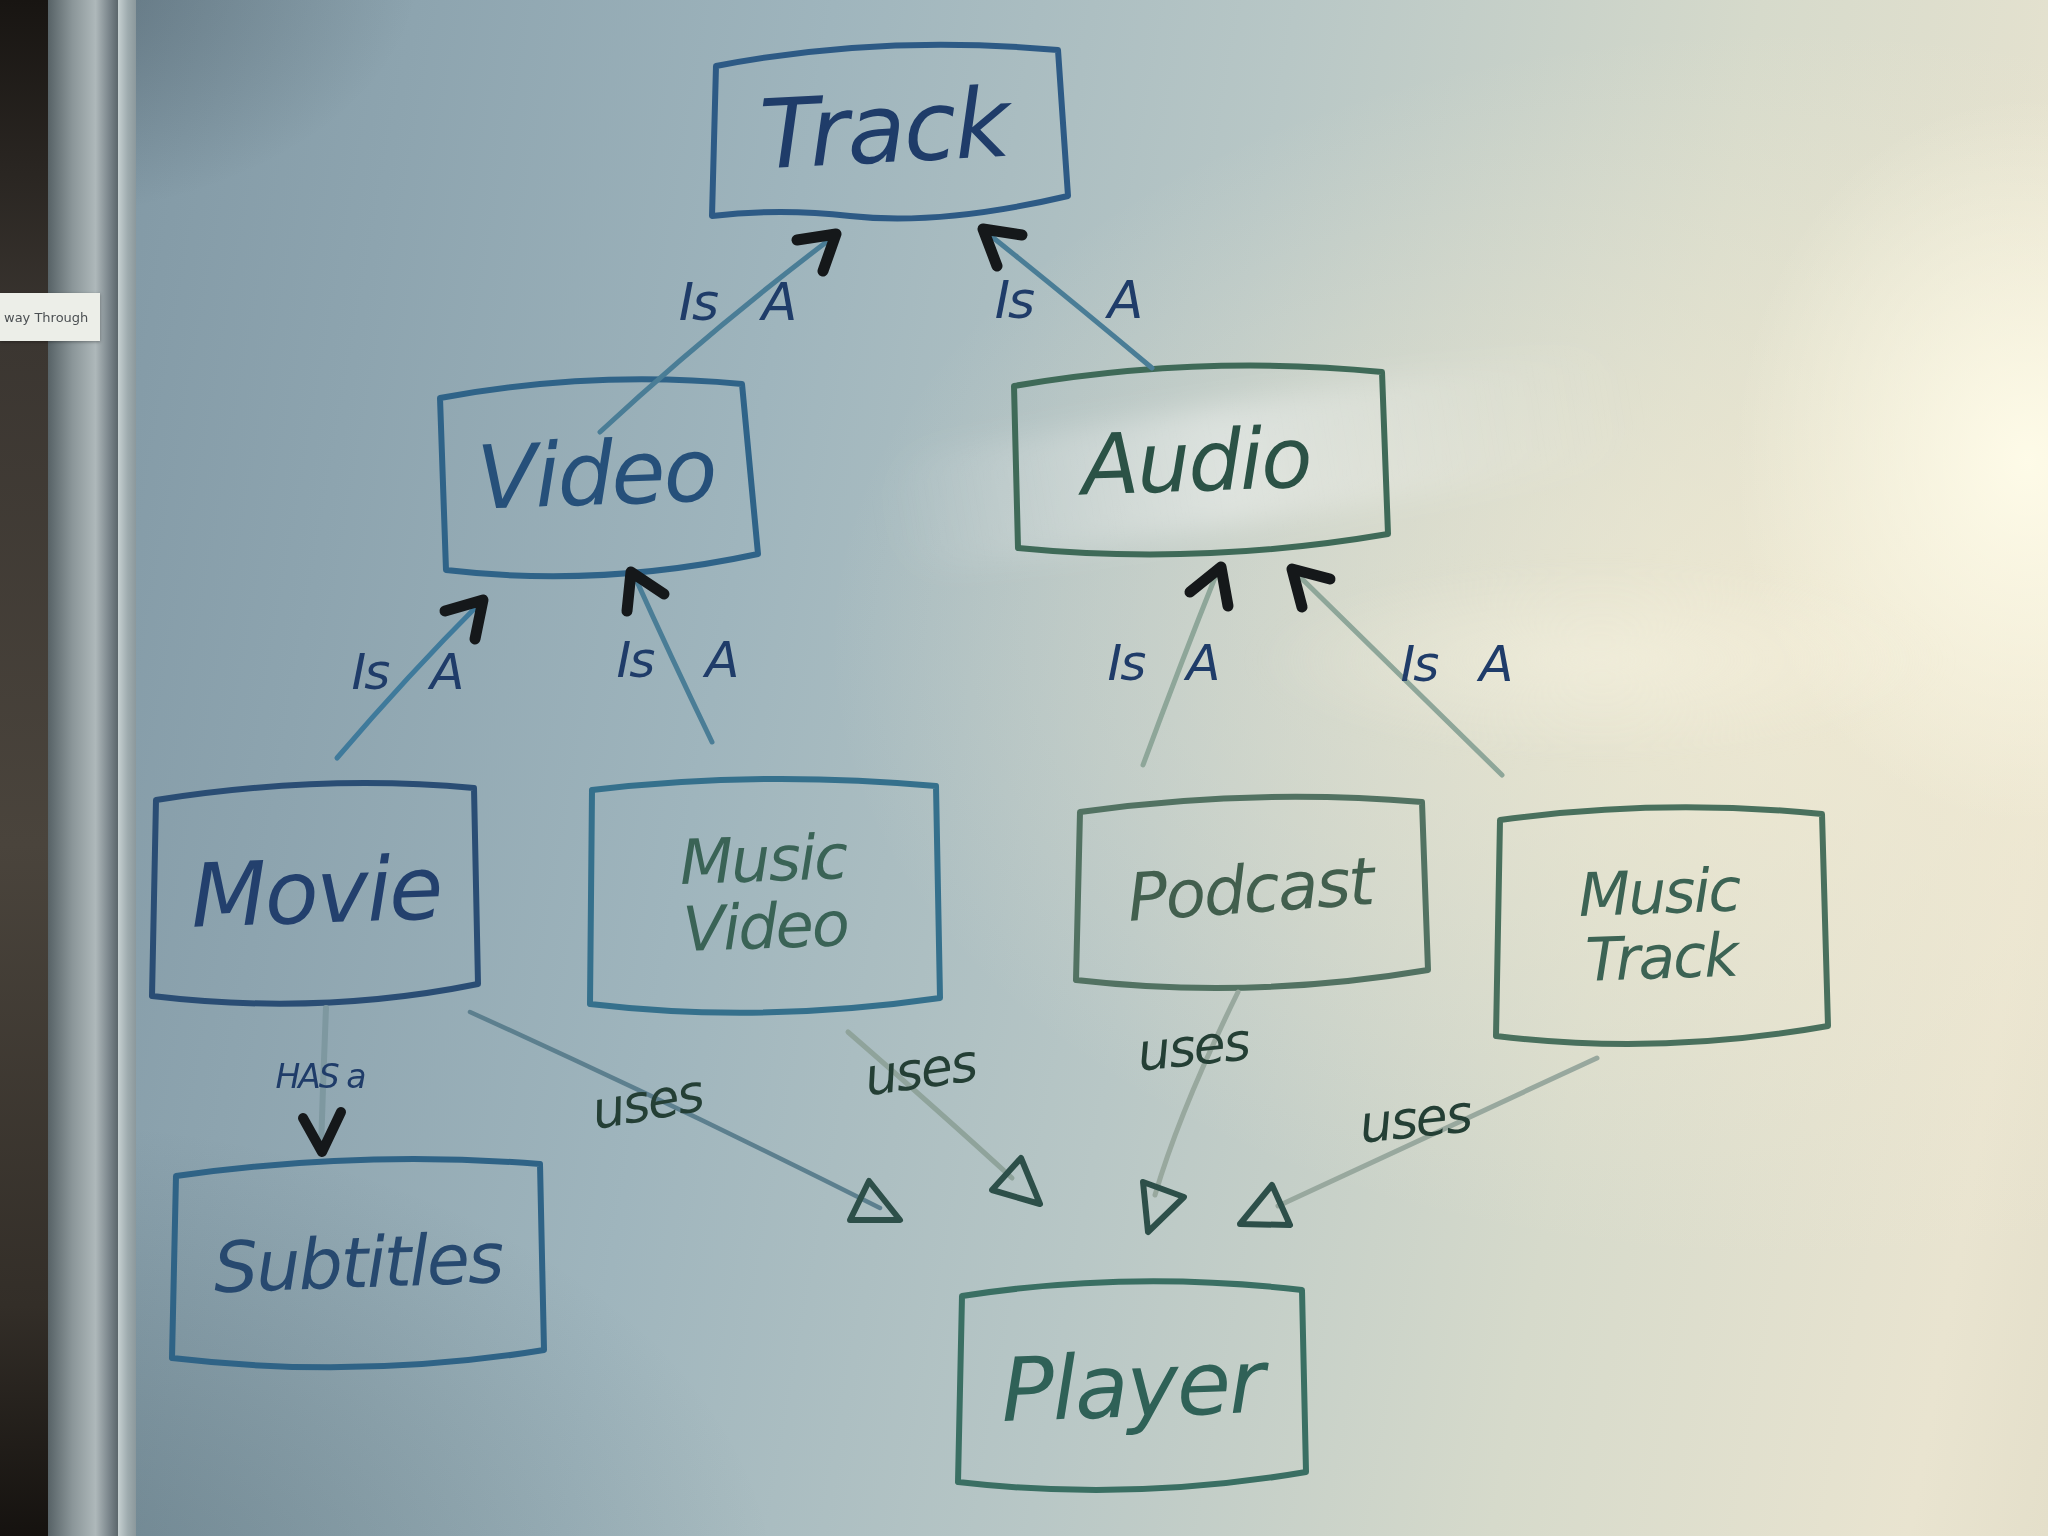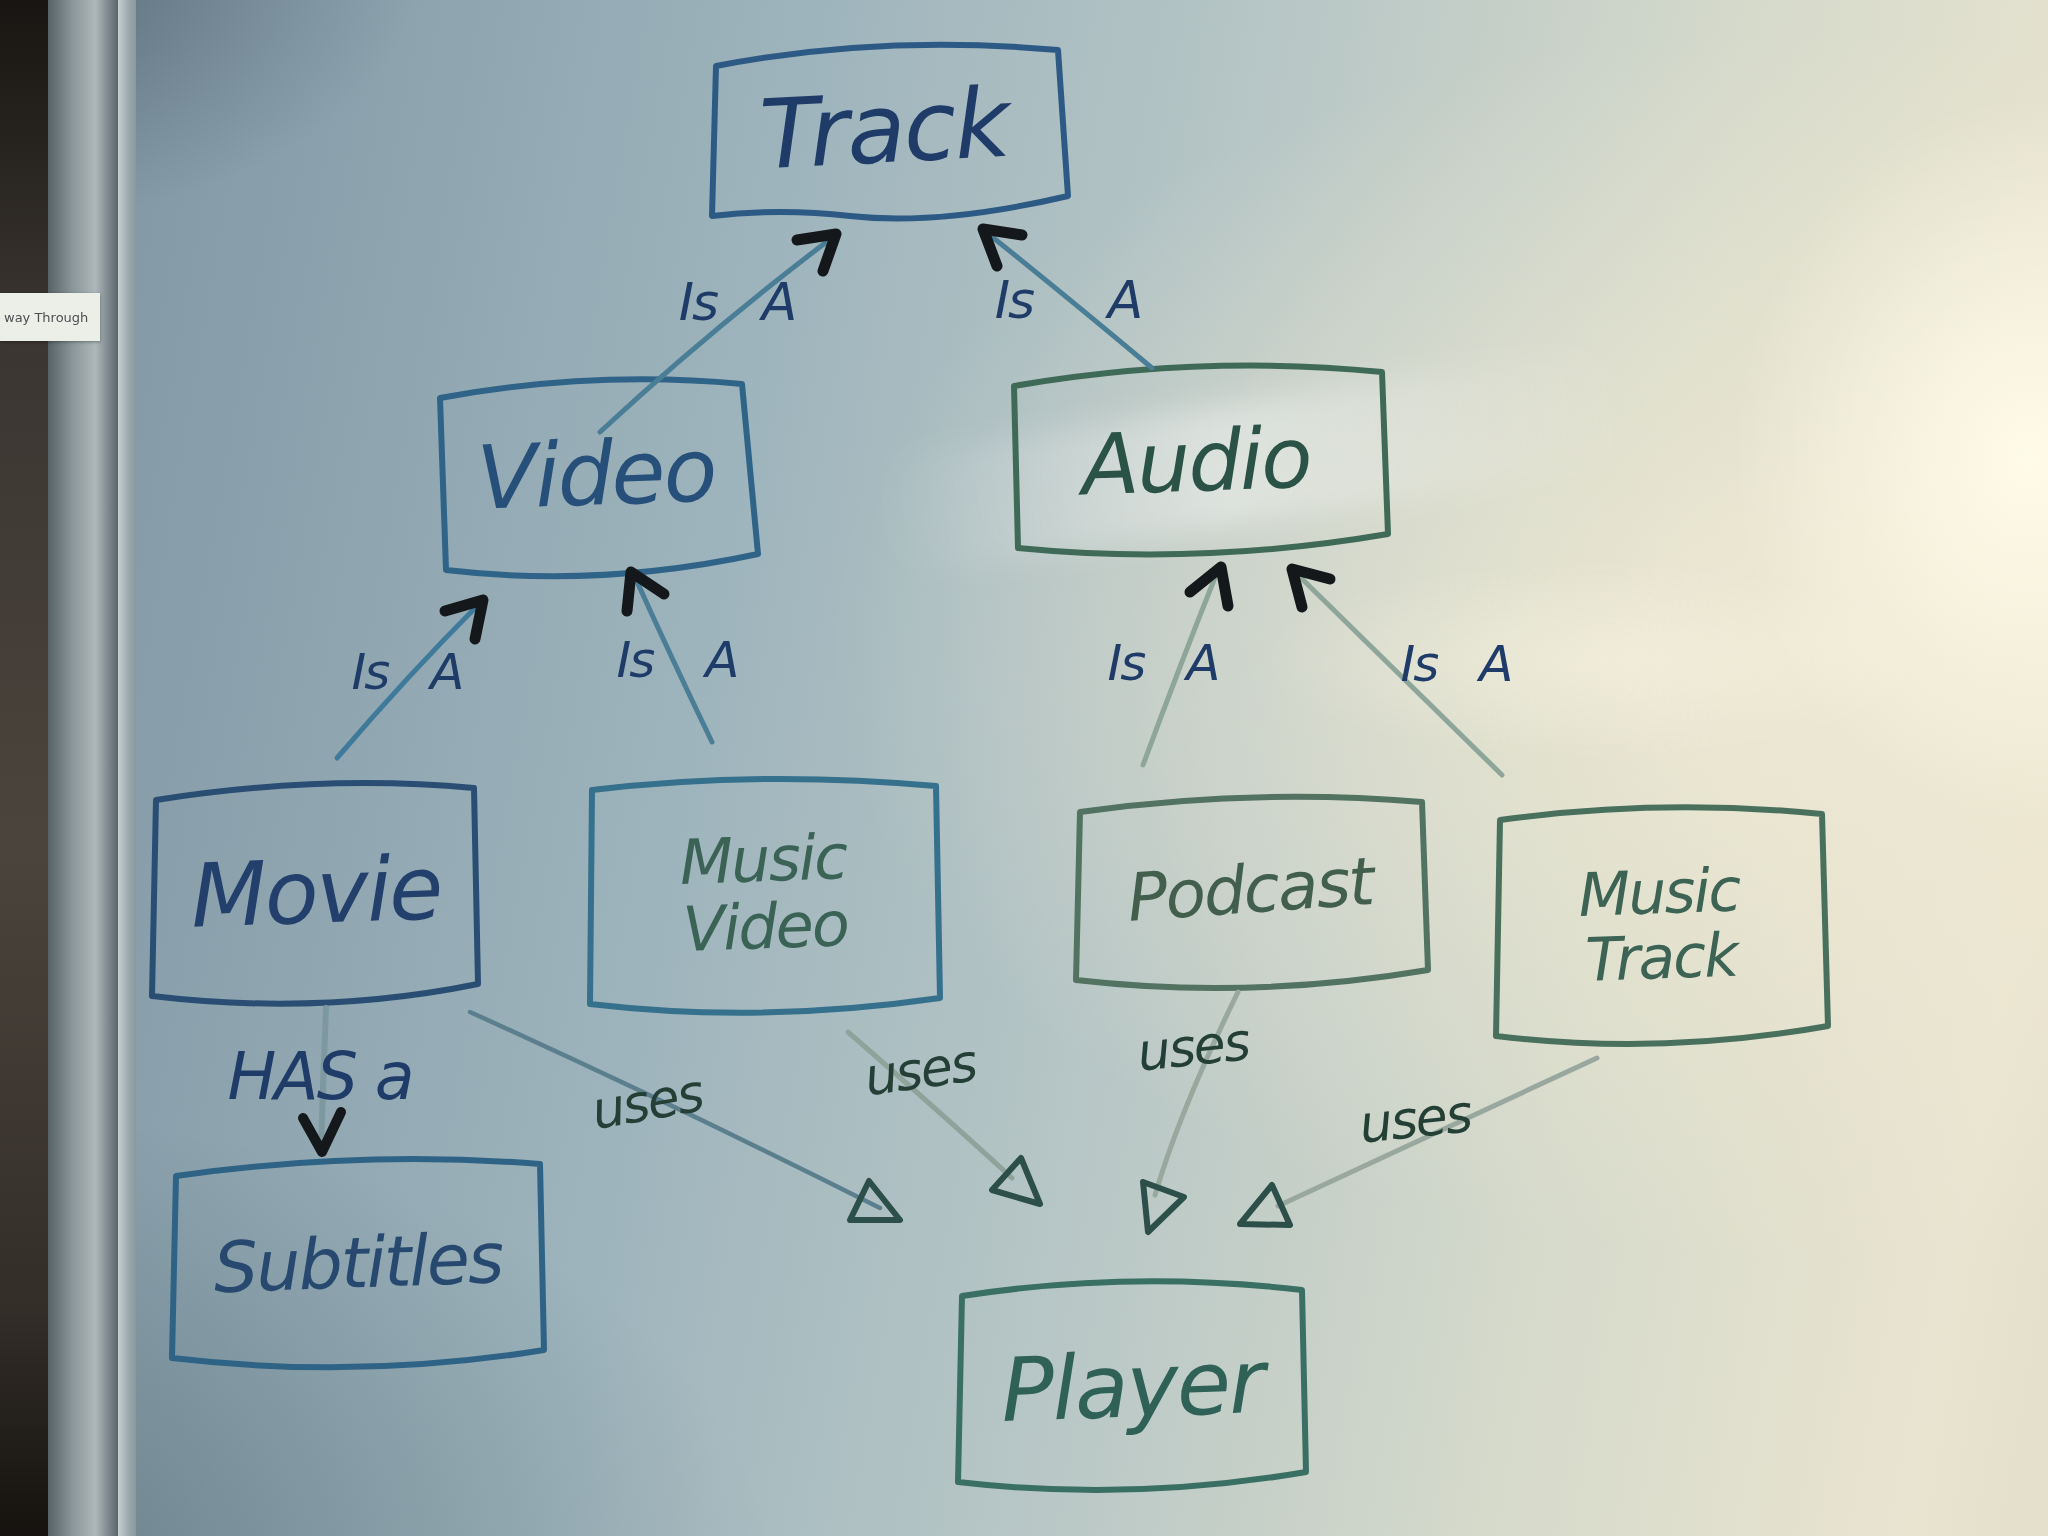--- a/index.html
+++ b/index.html
@@ -146,21 +146,21 @@
   <div class="lbl" style="left:1068px;top:300px;font-size:52px;color:#1f3c69;word-spacing:60px;">Is A</div>
 
   <div class="lbl" style="left:407px;top:672px;font-size:50px;color:#1f3c69;word-spacing:28px;">Is A</div>
 
   <div class="lbl" style="left:677px;top:660px;font-size:50px;color:#1f3c69;word-spacing:38px;">Is A</div>
 
   <div class="lbl" style="left:1163px;top:663px;font-size:50px;color:#1f3c69;word-spacing:28px;">Is A</div>
 
   <div class="lbl" style="left:1456px;top:664px;font-size:50px;color:#1f3c69;word-spacing:28px;">Is A</div>
 
-  <div class="lbl" style="left:320px;top:1077px;font-size:65px;color:#1f3c69;">HAS a</div>
+  <div class="lbl" style="left:320px;top:1077px;font-size:33px;color:#1f3c69;">HAS a</div>
 
   <div class="lbl" style="left:647px;top:1102px;font-size:52px;color:#243f35;transform:translate(-50%,-50%) rotate(-10deg);">uses</div>
 
   <div class="lbl" style="left:920px;top:1070px;font-size:52px;color:#243f35;transform:translate(-50%,-50%) rotate(-8deg);">uses</div>
 
   <div class="lbl" style="left:1193px;top:1047px;font-size:52px;color:#243f35;transform:translate(-50%,-50%) rotate(-6deg);">uses</div>
 
   <div class="lbl" style="left:1415px;top:1119px;font-size:52px;color:#243f35;transform:translate(-50%,-50%) rotate(-6deg);">uses</div>
 
 </div>

